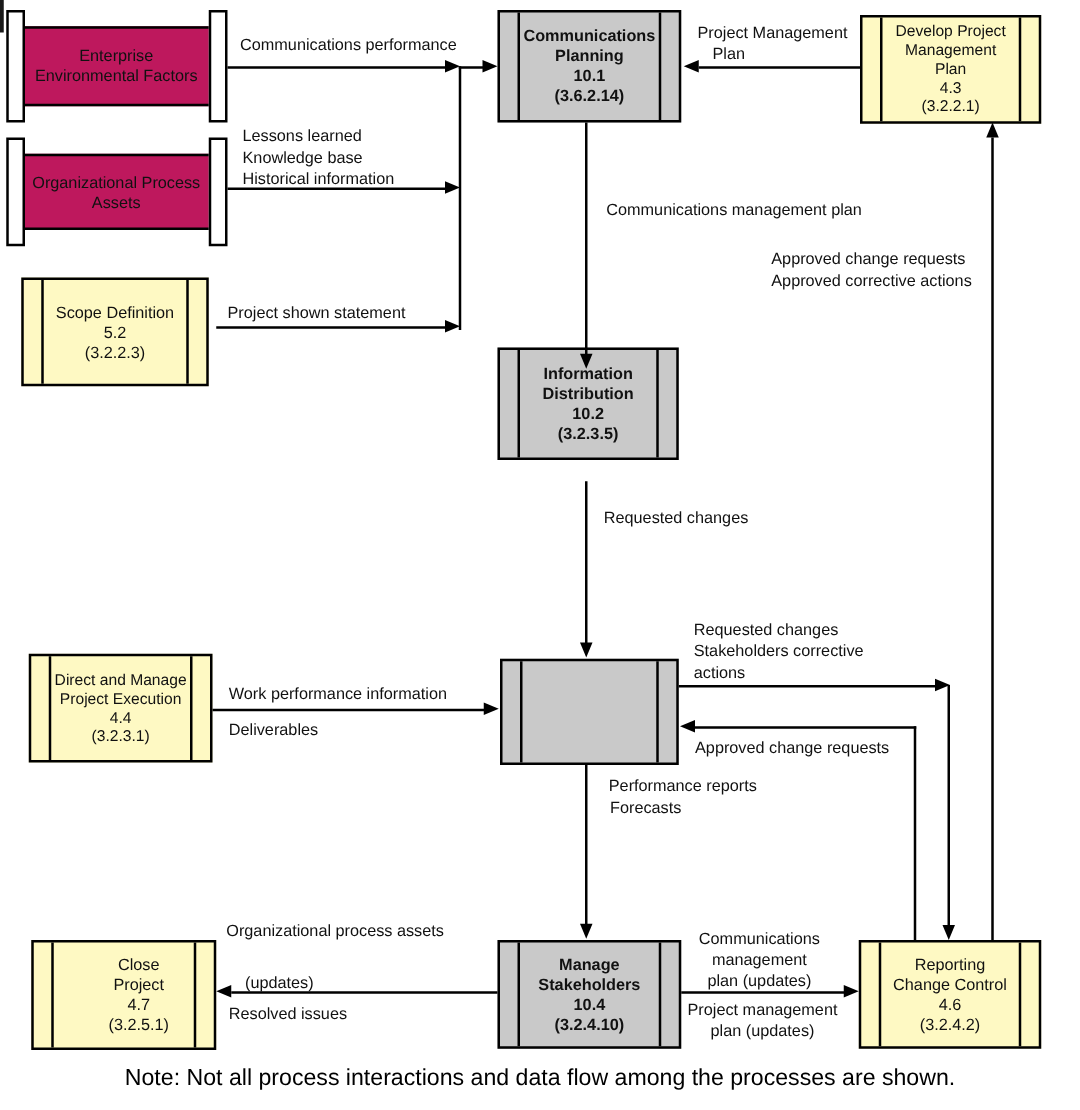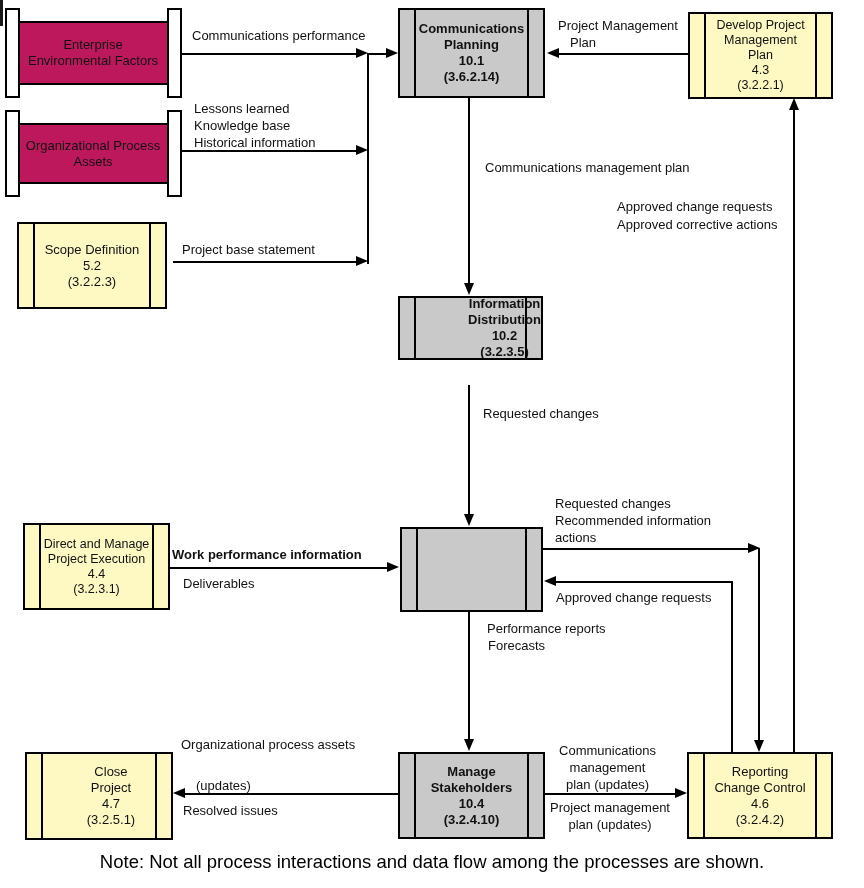--- a/index.html
+++ b/index.html
@@ -101,21 +101,21 @@
     <div class="strip r"></div>
     <div class="btxt small">
       <div>Develop Project</div>
       <div>Management</div>
       <div>Plan</div>
       <div>4.3</div>
       <div>(3.2.2.1)</div>
     </div>
   </div>
 
-  <div class="pbox light" style="left:398px; top:296px; width:145px; height:64px;justify-content:flex-end;">
+  <div class="pbox light" style="left:398px; top:278px; width:145px; height:90px;">
     <div class="strip l"></div>
     <div class="strip r"></div>
     <div class="btxt bold">
       <div>Information</div>
       <div>Distribution</div>
       <div>10.2</div>
       <div>(3.2.3.5)</div>
     </div>
   </div>
 
@@ -208,37 +208,37 @@
   <div class="hline" style="left:185px; top:793px; width:213px;"></div>
   <div class="ah l" style="left:173px; top:788px;"></div>
 
   <div class="vline" style="left:793px; top:110px; height:642px;"></div>
   <div class="ah u" style="left:789px; top:98px;"></div>
 
   <div class="lbl" style="left:192px; top:27px;">Communications performance</div>
   <div class="lbl" style="left:194px; top:100px;">Lessons learned</div>
   <div class="lbl" style="left:194px; top:117px;">Knowledge base</div>
   <div class="lbl" style="left:194px; top:134px;">Historical information</div>
-  <div class="lbl" style="left:182px; top:241px;">Project base statement</div>
+  <div class="lbl" style="left:182px; top:241px;">Project shown statement</div>
 
   <div class="lbl" style="left:558px; top:17px;">Project Management</div>
   <div class="lbl" style="left:570px; top:34px;">Plan</div>
 
   <div class="lbl" style="left:485px; top:119px;margin-top:40px;">Communications management plan</div>
 
   <div class="lbl" style="left:617px; top:198px;">Approved change requests</div>
   <div class="lbl" style="left:617px; top:216px;">Approved corrective actions</div>
 
   <div class="lbl" style="left:483px; top:405px;">Requested changes</div>
 
   <div class="lbl" style="left:555px; top:495px;">Requested changes</div>
-  <div class="lbl" style="left:555px; top:512px;">Recommended information</div>
+  <div class="lbl" style="left:555px; top:512px;">Stakeholders corrective</div>
   <div class="lbl" style="left:555px; top:529px;">actions</div>
 
-  <div class="lbl" style="left:172px; top:546px;font-weight:bold;">Work performance information</div>
+  <div class="lbl" style="left:183px; top:546px;">Work performance information</div>
   <div class="lbl" style="left:183px; top:575px;">Deliverables</div>
 
   <div class="lbl" style="left:556px; top:589px;">Approved change requests</div>
 
   <div class="lbl" style="left:487px; top:620px;">Performance reports</div>
   <div class="lbl" style="left:488px; top:637px;">Forecasts</div>
 
   <div class="lbl c" style="left:545px; top:742px; width:125px;">
     <div>Communications</div>
     <div>management</div>

